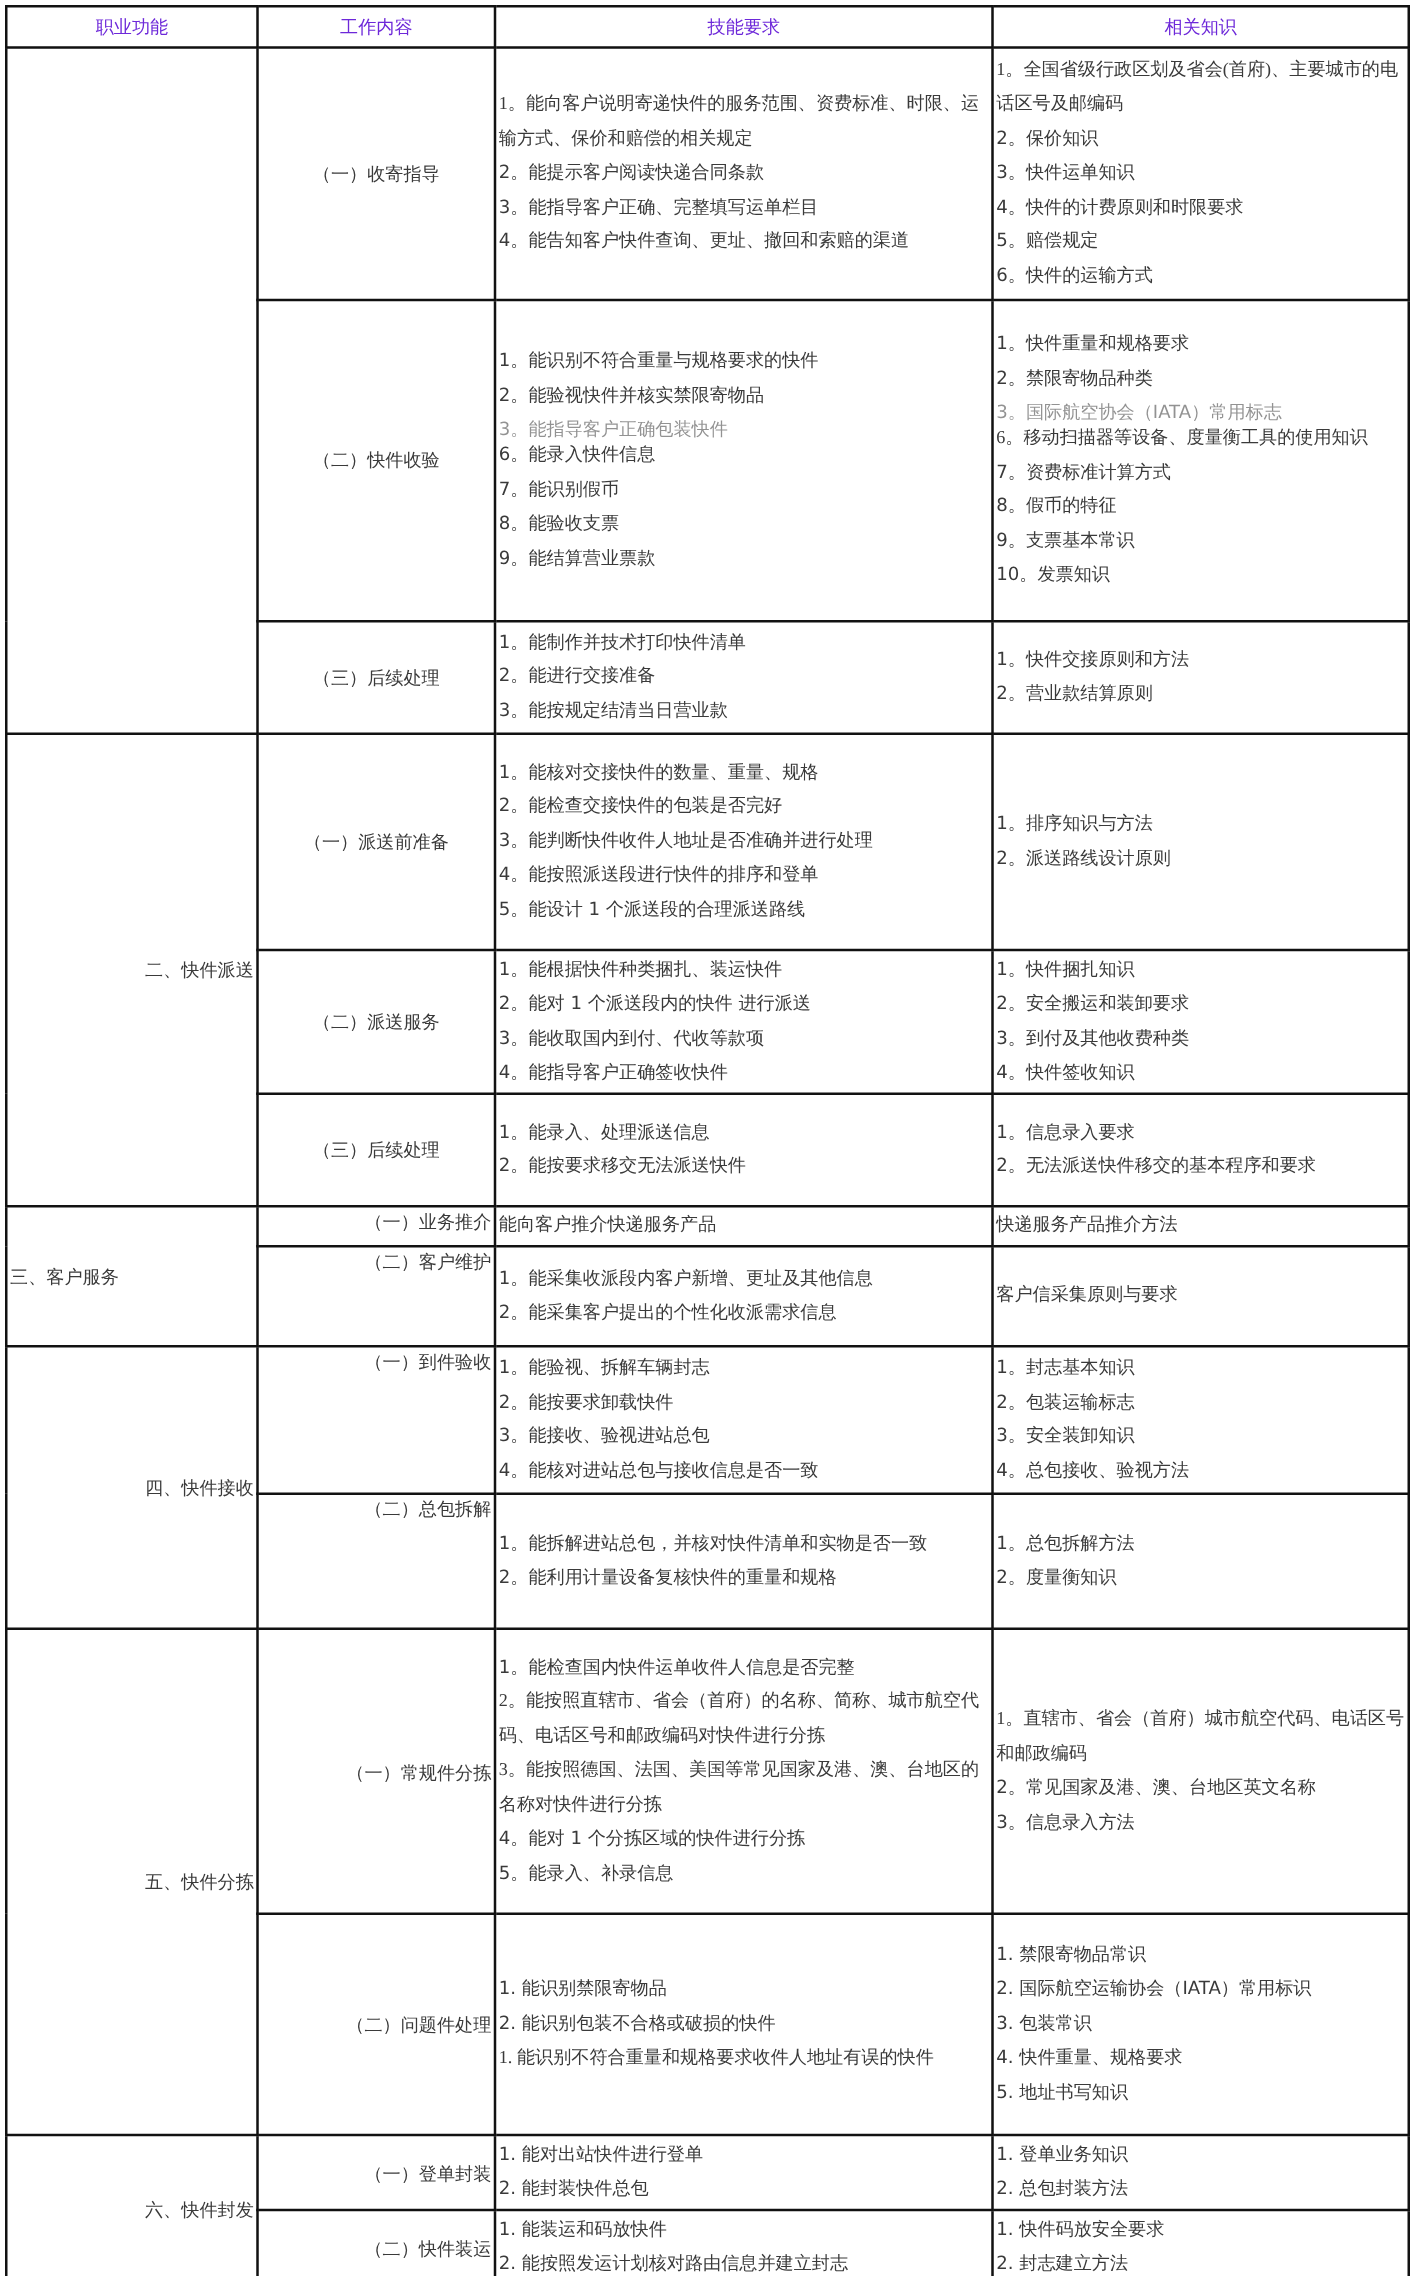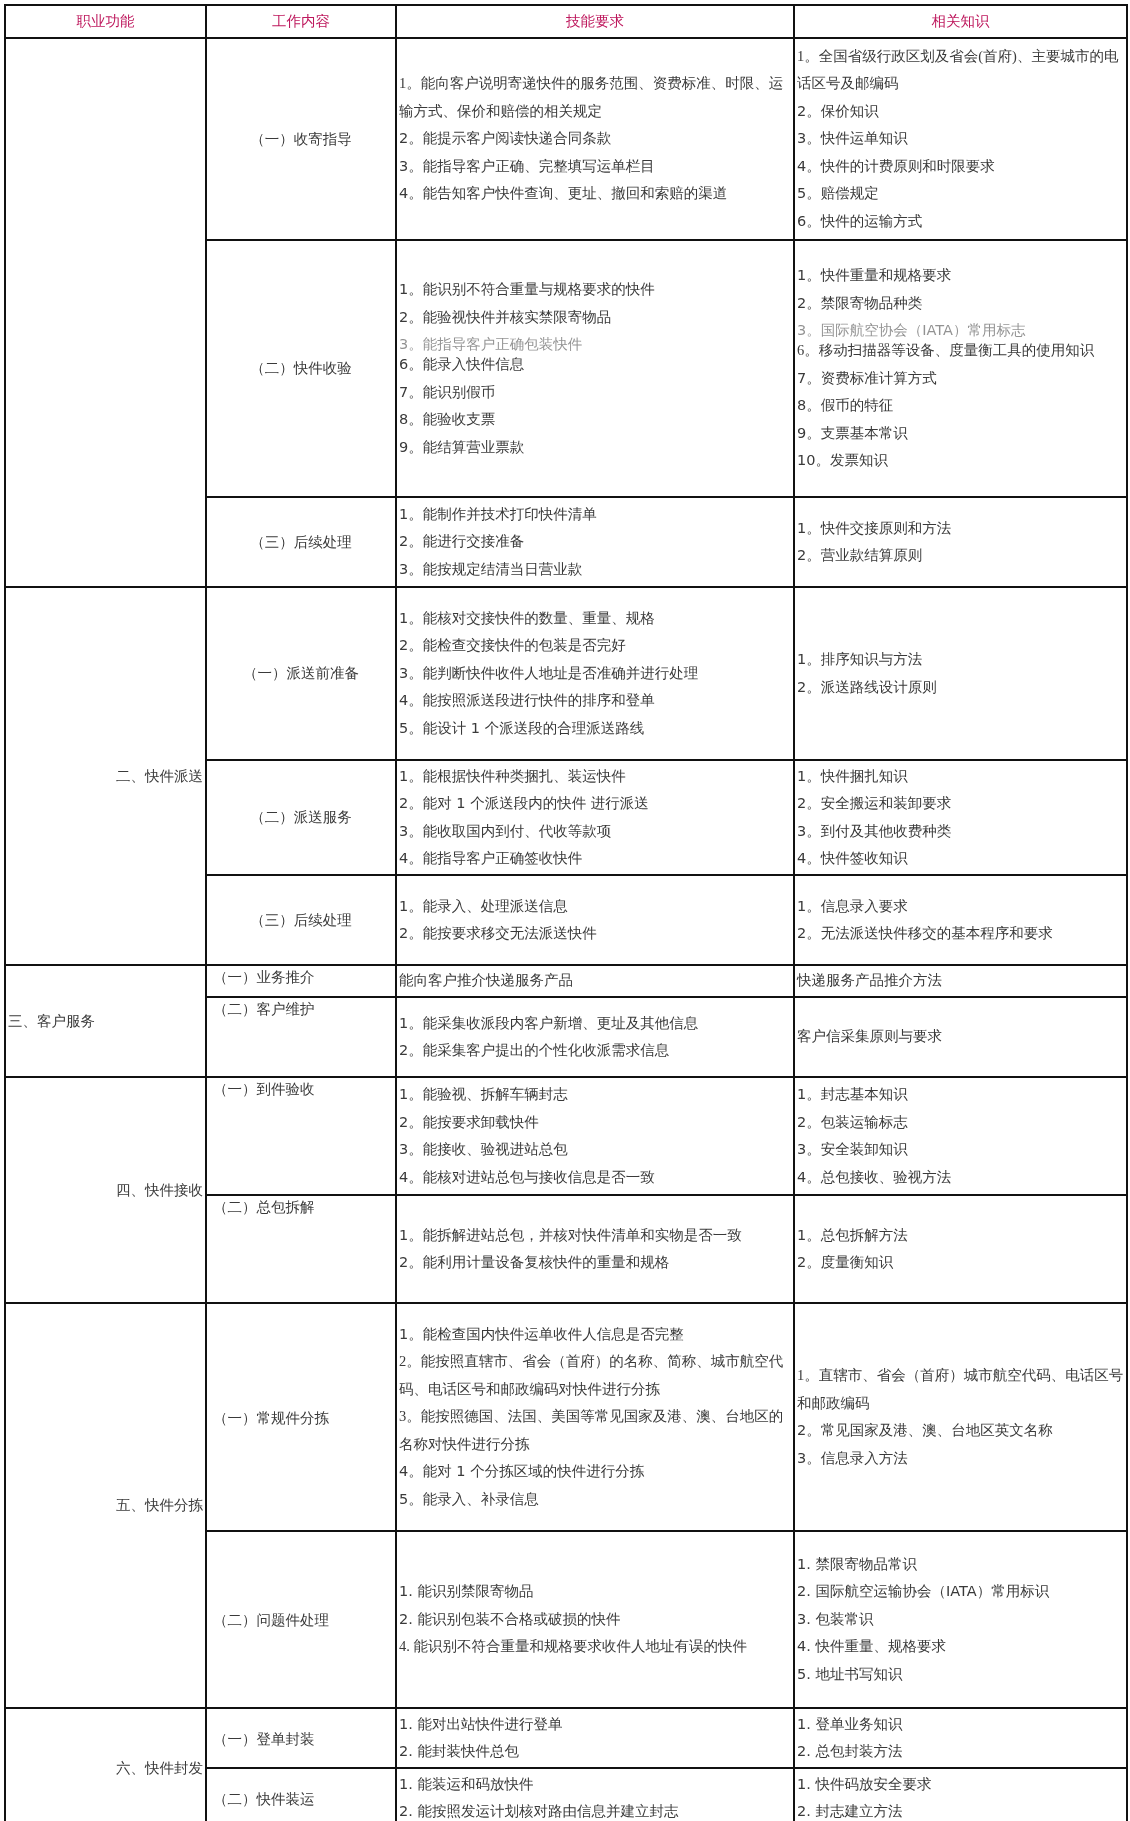--- a/index.html
+++ b/index.html
@@ -1,24 +1,24 @@
 <!DOCTYPE html>
 <html><head>
 <meta charset="utf-8">
 <style>
   html, body { margin: 0; padding: 0; background: #ffffff; }
   body { width: 1130px; height: 1821px; position: relative; overflow: hidden;
          font-family: "DejaVu Sans", "Liberation Sans", sans-serif; color: #3a3a3a; }
   .tbl { position: absolute; left: 4px; top: 4px; width: 1122px; border-collapse: collapse; table-layout: fixed; }
   .tbl td, .tbl th { border: 2px solid #111; padding: 0 2px; font-size: 14.5px; font-weight: normal; vertical-align: middle; overflow: hidden; }
-  .tbl th { height: 31px; text-align: center; color: #be185d; }
+  .tbl th { height: 31px; text-align: center; color: #6d28d9; }
   .c-func { text-align: right; }
   .c-func.left { text-align: left; }
   .c-work { text-align: center; }
-  .c-work.top { vertical-align: top; text-align: left; padding-left: 6px; padding-top: 2px; border-radius: 14px; }
+  .c-work.top { vertical-align: top; text-align: right; padding-left: 22px; padding-top: 2px; border-radius: 14px; }
   .c-skill, .c-know { vertical-align: top; padding-top: 2px; }
   .c-skill.mid, .c-know.mid { vertical-align: middle; }
   .line { line-height: 27.5px; white-space: nowrap; }
   .line.wrap { white-space: normal; font-family: Liberation Serif, serif; }
   .faded { opacity: 0.55; filter: blur(0.4px); }
 </style>
 </head>
 <body>
 
 <table class="tbl">
@@ -196,21 +196,21 @@
         <div class="line wrap">1。直辖市、省会（首府）城市航空代码、电话区号和邮政编码</div>
         <div class="line">2。常见国家及港、澳、台地区英文名称</div>
         <div class="line">3。信息录入方法</div>
       </td>
     </tr>
     <tr style="height:177px">
       <td class="c-work top" style="vertical-align:middle">（二）问题件处理</td>
       <td class="c-skill mid">
         <div class="line">1. 能识别禁限寄物品</div>
         <div class="line">2. 能识别包装不合格或破损的快件</div>
-        <div class="line wrap">4. 能识别不符合重量和规格要求收件人地址有误的快件</div>
+        <div class="line wrap">1. 能识别不符合重量和规格要求收件人地址有误的快件</div>
       </td>
       <td class="c-know mid">
         <div class="line">1. 禁限寄物品常识</div>
         <div class="line">2. 国际航空运输协会（IATA）常用标识</div>
         <div class="line">3. 包装常识</div>
         <div class="line">4. 快件重量、规格要求</div>
         <div class="line">5. 地址书写知识</div>
       </td>
     </tr>
 

